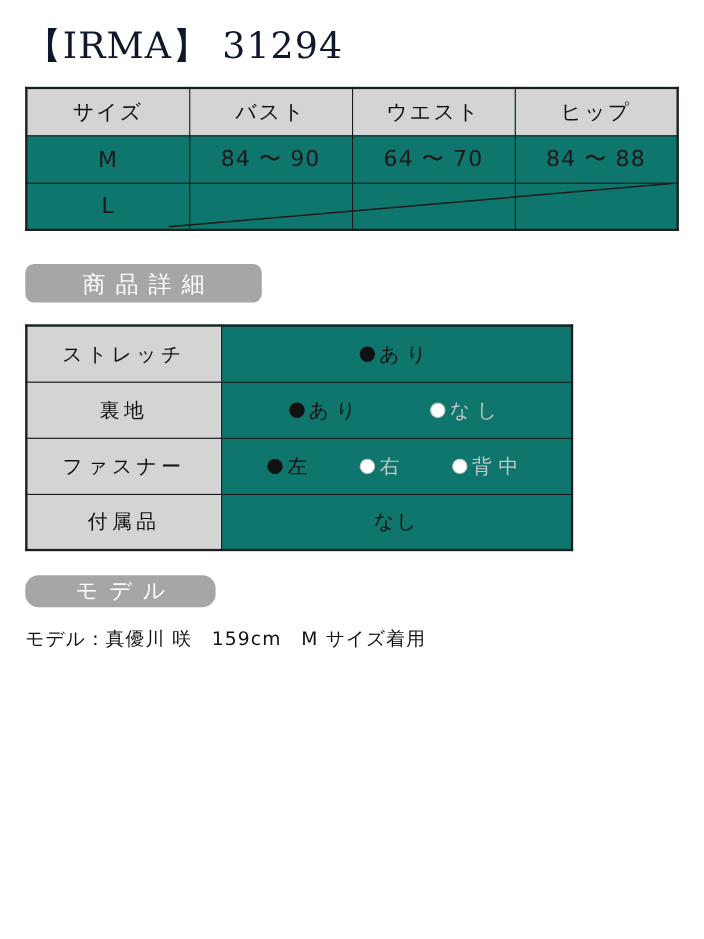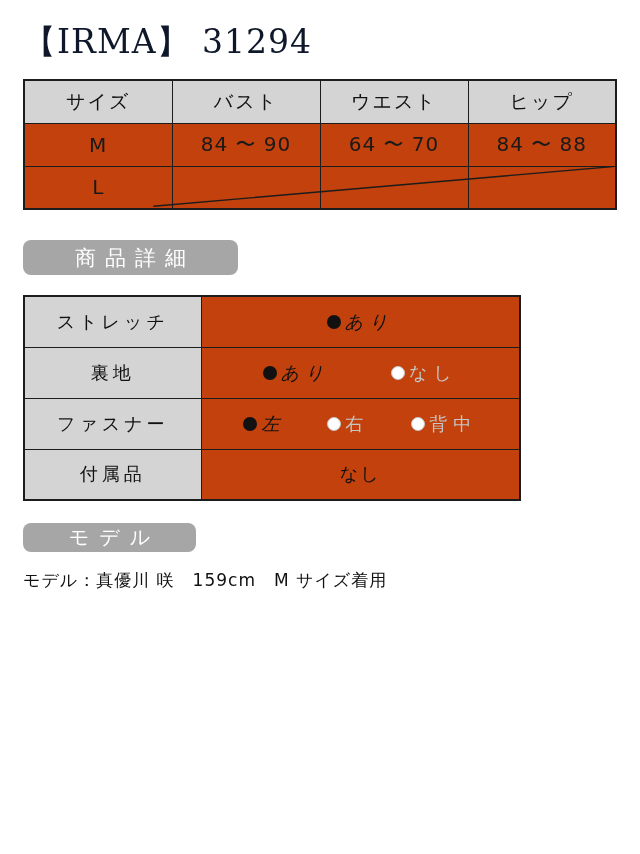--- a/index.html
+++ b/index.html
@@ -18,21 +18,21 @@
     font-weight:500;
     font-size:33px;
     letter-spacing:1px;
     color:#0f172a;
     margin:2px 0 14px 0;
     white-space:nowrap;
   }
 
   
   .size-table-wrap { position:relative; width:594px; }
-  table { border-collapse:collapse; background:#c2410c;padding-left:28px; }
+  table { border-collapse:collapse; background:#0f766e;padding-left:28px; }
   .size-table { width:594px; table-layout:fixed; border:2.5px solid #1c1c1c; }
   .size-table th, .size-table td {
     border:1.5px solid #1c1c1c;
     text-align:center; vertical-align:middle;
   }
   .size-table th {
     background:#d4d4d4; height:43px;
     font-size:19px; font-weight:normal; letter-spacing:2px; color:#111;
   }
   .size-table td { height:43px; font-size:20px; letter-spacing:1px; }
@@ -48,35 +48,35 @@
   .notes p { font-size:15px; line-height:28px; color:#111; white-space:nowrap; }
 
   
   .badge {
     background:#a6a6a6; color:#ffffff;
     border-radius:8px;
     display:flex; align-items:center; justify-content:center;
     font-weight:normal;
   }
   .badge-details { width:215px; height:35px; font-size:21px; letter-spacing:9px; text-indent:9px; margin-top:30px; }
-  .badge-model   { width:173px; height:29px; font-size:20px; letter-spacing:10px; text-indent:10px; margin-top:22px; }
+  .badge-model   { width:173px; height:29px; font-size:20px; letter-spacing:10px; text-indent:10px; margin-top:22px;border-radius:12px; }
 
   
   .details-table { width:498px; table-layout:fixed; margin-top:20px; border:2.5px solid #1c1c1c; }
   .details-table th, .details-table td { border:1.5px solid #1c1c1c; vertical-align:middle; }
   .details-table th {
     width:177px; background:#d4d4d4;
     font-size:18px; font-weight:normal; letter-spacing:4px;
     height:51px; text-align:center; color:#111;
   }
   .details-table td { font-size:18px; text-align:center; letter-spacing:2px; color:#111; }
   .opts { display:flex; justify-content:space-evenly; align-items:center; width:100%; }
   .opt { display:inline-flex; align-items:center; letter-spacing:6px; font-size:18px; }
   .opt .dot { width:14px; height:14px; border-radius:50%; margin-right:4px; flex:none; }
-  .opt.selected { color:#111;font-style:italic; }
+  .opt.selected { color:#111; }
   .opt.selected .dot { background:#111; }
   .opt.unselected { color:#c6c6c6; }
   .opt.unselected .dot { border:1.5px solid #c6c6c6; background:#fff; }
 
   
   .model-info { margin-top:17px; font-size:17px; letter-spacing:1px; color:#111; white-space:pre; }
 </style>
 </head>
 <body>
 

